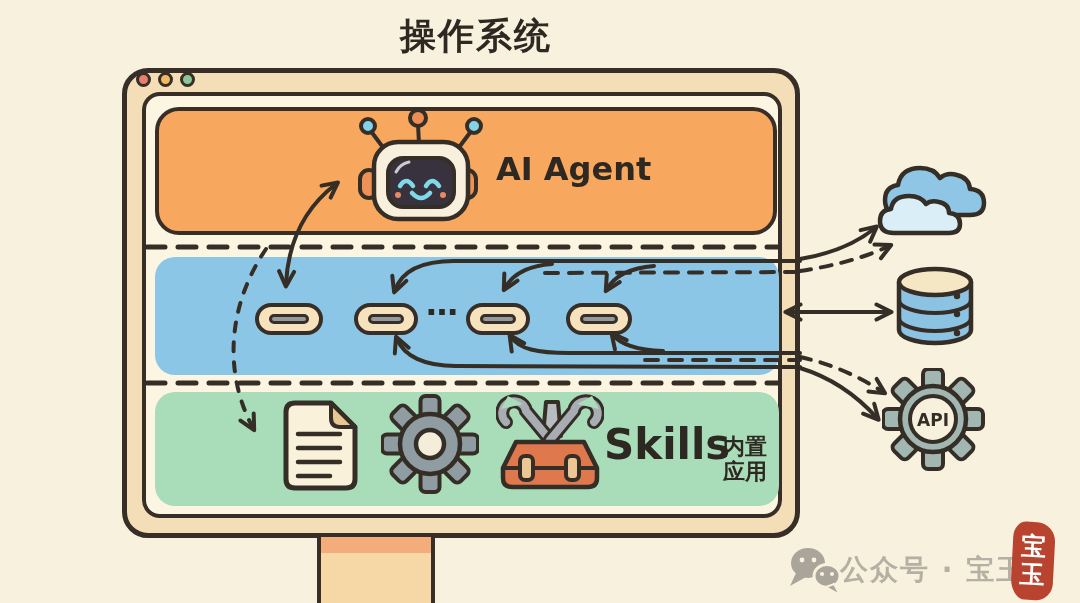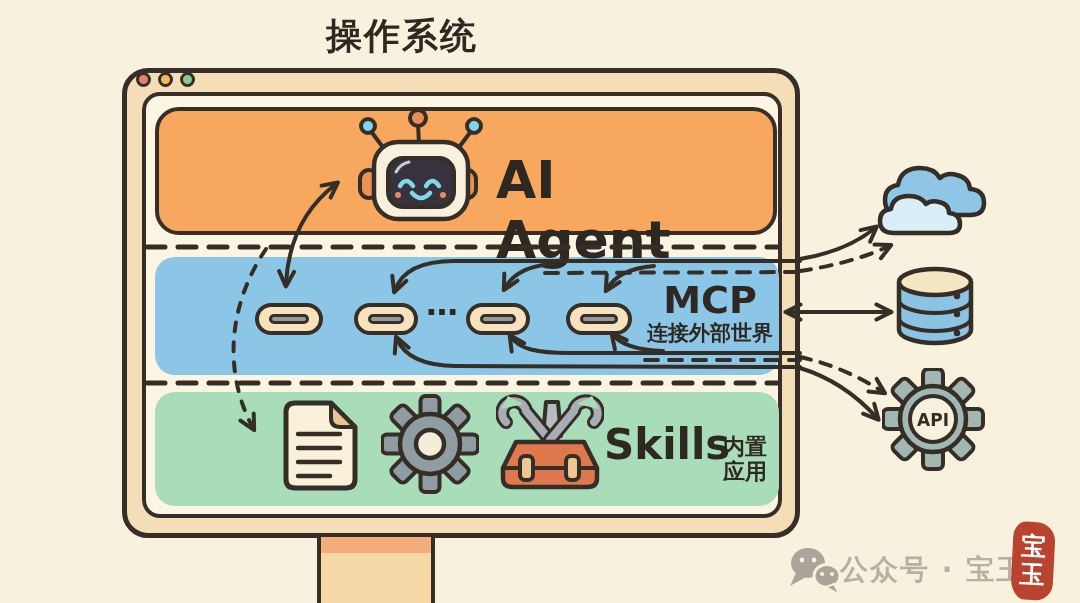--- a/index.html
+++ b/index.html
@@ -4,42 +4,42 @@
 <style>
   html,body{margin:0;padding:0;background:#e9e2cf;}
   .canvas{
     position:relative;width:1080px;height:603px;overflow:hidden;
     background:#f8f1dd;
     font-family:"DejaVu Sans","Liberation Sans",sans-serif;
     color:#2e2822;
   }
   .abs{position:absolute;}
   .page-title{
-    left:326px;top:12px;width:300px;
+    left:326px;top:12px;width:300px;text-align:center;
     font-size:36px;font-weight:700;letter-spacing:2px;font-family:Liberation Mono, monospace;
   }
   
   .monitor-frame{
     left:122px;top:68px;width:678px;height:470px;box-sizing:border-box;
     background:#f3deb7;border:5px solid #372f27;border-radius:26px;
   }
   .traffic{width:15px;height:15px;border-radius:50%;border:3px solid #372f27;box-sizing:border-box;top:72px;}
   .t1{left:136px;background:#e5806f;}
   .t2{left:158px;background:#efba62;}
   .t3{left:180px;background:#8ec69a;}
   .inner-screen{
     left:142px;top:92px;width:640px;height:426px;box-sizing:border-box;
     background:#fcf5e2;border:4px solid #372f27;border-radius:18px;
   }
   .band{box-sizing:border-box;}
   .band-agent{left:155px;top:107px;width:622px;height:128px;background:#f7a85e;border:4px solid #372f27;border-radius:24px;}
   .band-mcp{left:155px;top:257px;width:624px;height:118px;background:#8cc6e6;border-radius:20px;}
   .band-skills{left:155px;top:392px;width:624px;height:114px;background:#a9dcb8;border-radius:20px;}
   
-  .agent-label{left:496px;top:150px;width:230px;font-size:52px;font-weight:600;}
+  .agent-label{left:496px;top:150px;width:230px;font-size:32px;font-weight:600;}
   .mcp-block{left:628px;top:280px;width:164px;text-align:center;}
   .mcp-label{font-size:38px;font-weight:700;line-height:40px;}
   .mcp-sub{font-size:21px;font-weight:600;line-height:24px;margin-top:1px;}
   .skills-label{left:604px;top:420px;width:112px;text-align:center;font-size:42px;font-weight:600;}
   .skills-sub{left:714px;top:434px;width:62px;text-align:center;font-size:22px;font-weight:600;line-height:25px;}
   .ellipsis{left:420px;top:288px;width:44px;text-align:center;font-size:32px;line-height:32px;font-weight:700;}
   
   .port{top:303px;height:32px;box-sizing:border-box;background:#f6e3bd;border:4px solid #372f27;border-radius:16px;}
   .port .slot{position:absolute;left:10px;right:10px;top:7px;bottom:7px;box-sizing:border-box;background:#949a9e;border:3px solid #372f27;border-radius:7px;}
   .p1{left:255px;width:68px;}
@@ -110,24 +110,20 @@
       <div class="slot"></div>
     </div>
   <div class="abs ellipsis">…</div>
   <div class="abs port p3">
       <div class="slot"></div>
     </div>
   <div class="abs port p4">
       <div class="slot"></div>
     </div>
 
-  <div class="abs mcp-block">
-    <div class="mcp-label">MCP</div>
-    <div class="mcp-sub">连接外部世界</div>
-  </div>
 
   <svg class="abs" style="left:276px;top:396px;" width="86" height="96" viewBox="0 0 86 96">
     <path d="M10 16 q0 -9 9 -9 h36 l24 24 v52 q0 9 -9 9 h-51 q-9 0 -9 -9 z" fill="#faf1da" stroke="#352e26" stroke-width="5" stroke-linejoin="round"></path>
     <path d="M55 7 l24 24 h-15 q-9 0 -9 -9 z" fill="#e9c793" stroke="#352e26" stroke-width="4" stroke-linejoin="round"></path>
     <g stroke="#352e26" stroke-width="4.5" stroke-linecap="round">
       <line x1="22" y1="38" x2="64" y2="38"></line>
       <line x1="22" y1="52" x2="64" y2="52"></line>
       <line x1="22" y1="66" x2="64" y2="66"></line>
       <line x1="22" y1="80" x2="54" y2="80"></line>
     </g>

